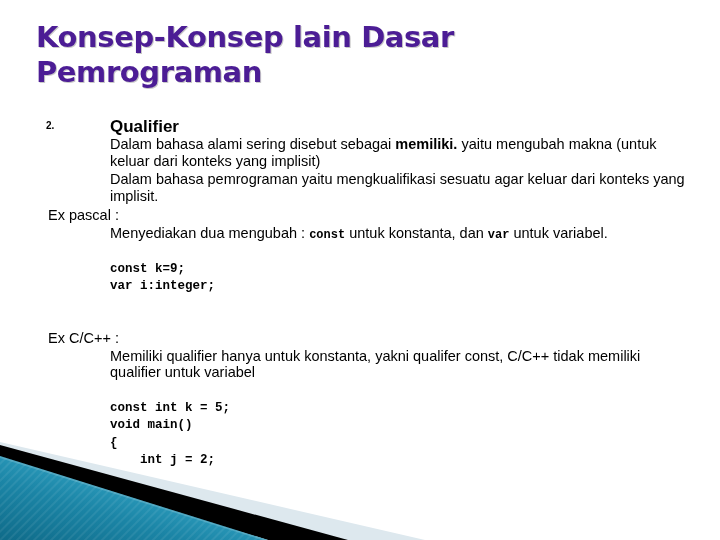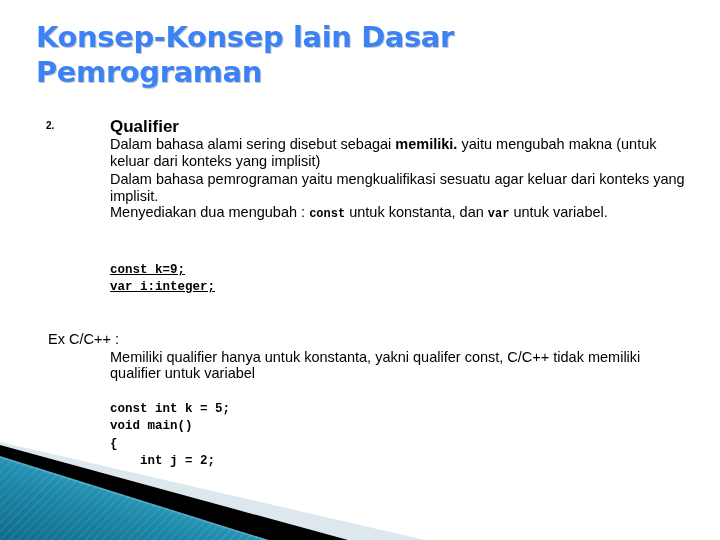--- a/index.html
+++ b/index.html
@@ -26,21 +26,21 @@
   .title {
     position: absolute;
     left: 36px;
     top: 20px;
     width: 640px;
     font-family: "DejaVu Sans", sans-serif;
     font-weight: bold;
     font-size: 29px;
     line-height: 35px;
     letter-spacing: -0.4px;
-    color: #3b82f6;
+    color: #4c1d95;
     text-shadow: 1px 1px 0 rgba(190,190,190,0.85);
   }
 
   
   .content {
     position: absolute;
     left: 0;
     top: 118px;
     width: 720px;
     color: #000000;
@@ -123,24 +123,25 @@
 
     <div class="bullet-row">
       <span class="bullet-num">2.</span>
       <span class="bullet-head">Qualifier</span>
     </div>
 
     <div class="para"><span>Dalam bahasa alami sering disebut sebagai </span><b>memiliki.</b><span> yaitu mengubah makna (untuk keluar dari konteks yang implisit)</span></div>
 
     <div class="para" style="margin-top:2px;">Dalam bahasa pemrograman yaitu mengkualifikasi sesuatu agar keluar dari konteks yang implisit.</div>
 
+    <div class="ex-label" style="margin-top:2px;">Ex pascal :</div>
 
     <div class="ex-body"><span>Menyediakan dua mengubah : </span><span class="mono">const</span><span> untuk konstanta, dan </span><span class="mono">var</span><span> untuk variabel.</span></div>
 
-    <div class="code-block" style="margin-top:39px;text-decoration:underline;">const k=9;
+    <div class="code-block" style="margin-top:17px;">const k=9;
 var i:integer;</div>
 
     <div class="ex-label" style="margin-top:33px;">Ex C/C++ :</div>
 
     <div class="ex-body">Memiliki qualifier hanya untuk konstanta, yakni qualifer const, C/C++ tidak memiliki qualifier untuk variabel</div>
 
     <div class="code-block" style="margin-top:19px;">const int k = 5;
 void main()
 {
     int j = 2;

